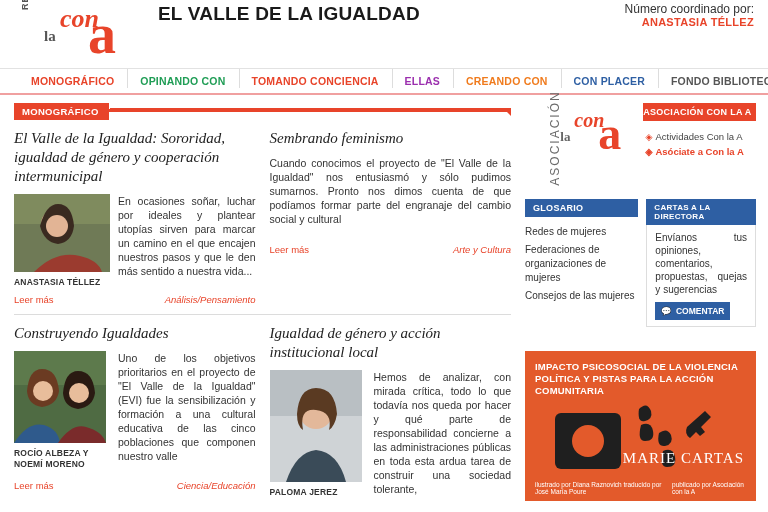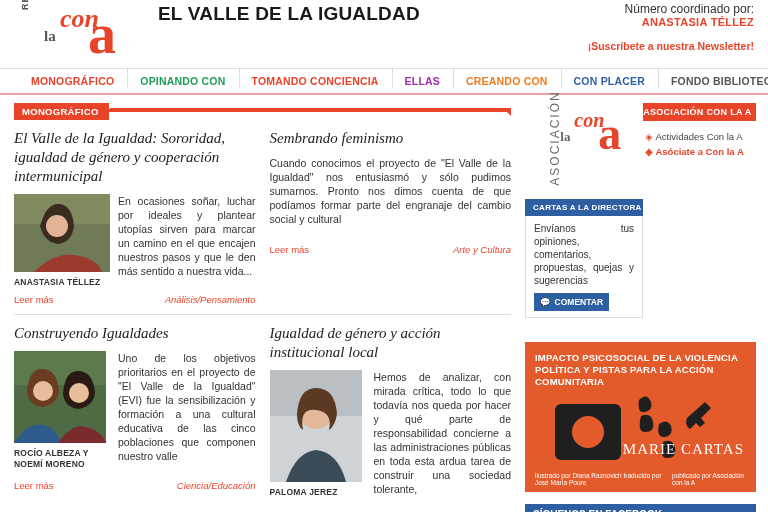--- a/index.html
+++ b/index.html
@@ -139,21 +139,20 @@
       <div class="logo-revista">REVISTA</div>
       <div class="logo-con">con</div>
       <div class="logo-la">la</div>
       <div class="logo-a">a</div>
     </div>
     <div class="header-title">EL VALLE DE LA IGUALDAD</div>
     <div class="header-right">
       <div class="coord-line">Número coordinado por:</div>
       <div class="coord-name">ANASTASIA TÉLLEZ</div>
     </div>
-    <div class="newsletter">¡Suscríbete a nuestra Newsletter!</div>
   </div>
 
   <div class="nav">
     <div class="nav-item" style="color:#e8442a">MONOGRÁFICO</div>
     <div class="nav-item" style="color:#1f9d55">OPINANDO CON</div>
     <div class="nav-item" style="color:#e8442a">TOMANDO CONCIENCIA</div>
     <div class="nav-item" style="color:#9b2fae">ELLAS</div>
     <div class="nav-item" style="color:#f07b1d">CREANDO CON</div>
     <div class="nav-item" style="color:#2e5fa3">CON PLACER</div>
     <div class="nav-item" style="color:#555">FONDO BIBLIOTECA</div>
@@ -272,20 +271,28 @@
               <span class="pin">◈</span><span>Actividades Con la A</span>
             </div>
             <div class="li-red">
               <span class="pin">◈</span><span>Asóciate a Con la A</span>
             </div>
           </div>
         </div>
       </div>
 
       <div class="two-box">
+        <div class="glos">
+          <div class="box-head blue">GLOSARIO</div>
+          <div class="box-body" style="border:0; padding:6px 0 0 0;">
+            <div class="glos-item">Redes de mujeres</div>
+            <div class="glos-item">Federaciones de organizaciones de mujeres</div>
+            <div class="glos-item">Consejos de las mujeres</div>
+          </div>
+        </div>
         <div class="cartas">
           <div class="box-head blue" style="font-size:8px;">CARTAS A LA DIRECTORA</div>
           <div class="box-body">
             <div class="cartas-text">Envíanos tus opiniones, comentarios, propuestas, quejas y sugerencias</div>
             <div class="btn-comment">
               <span>💬</span>
               <span>COMENTAR</span>
             </div>
           </div>
         </div>

